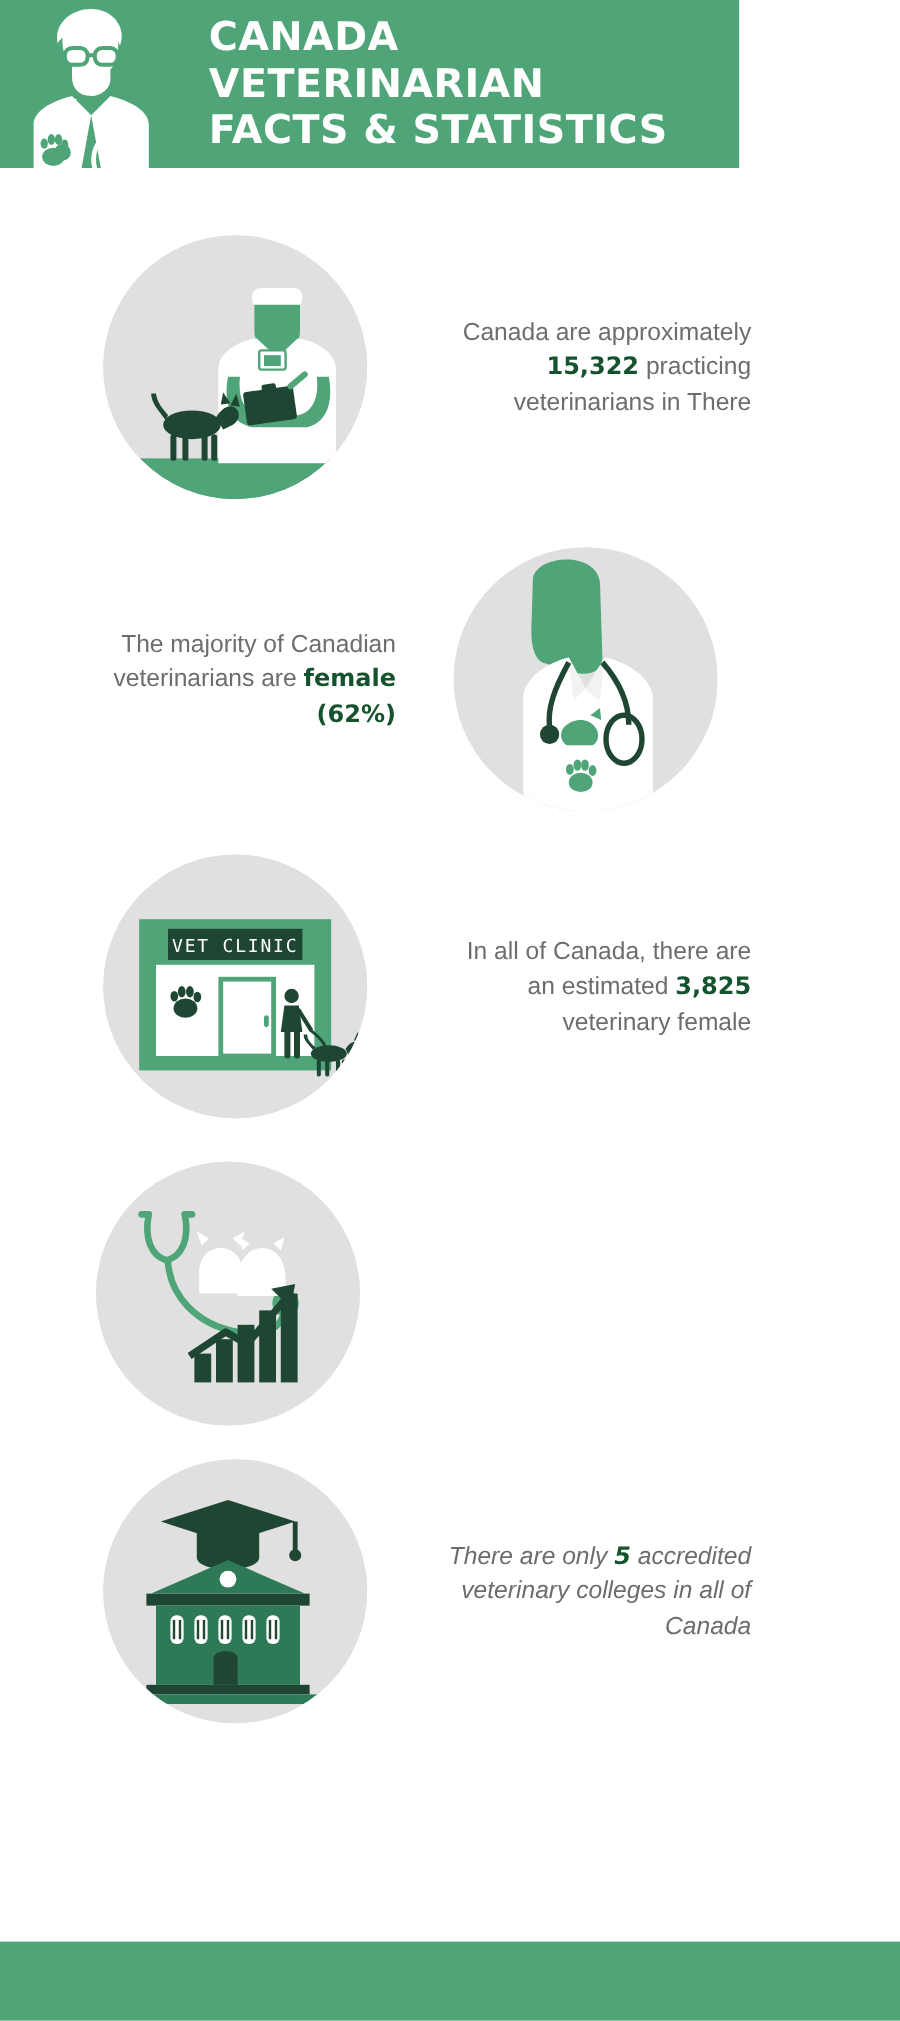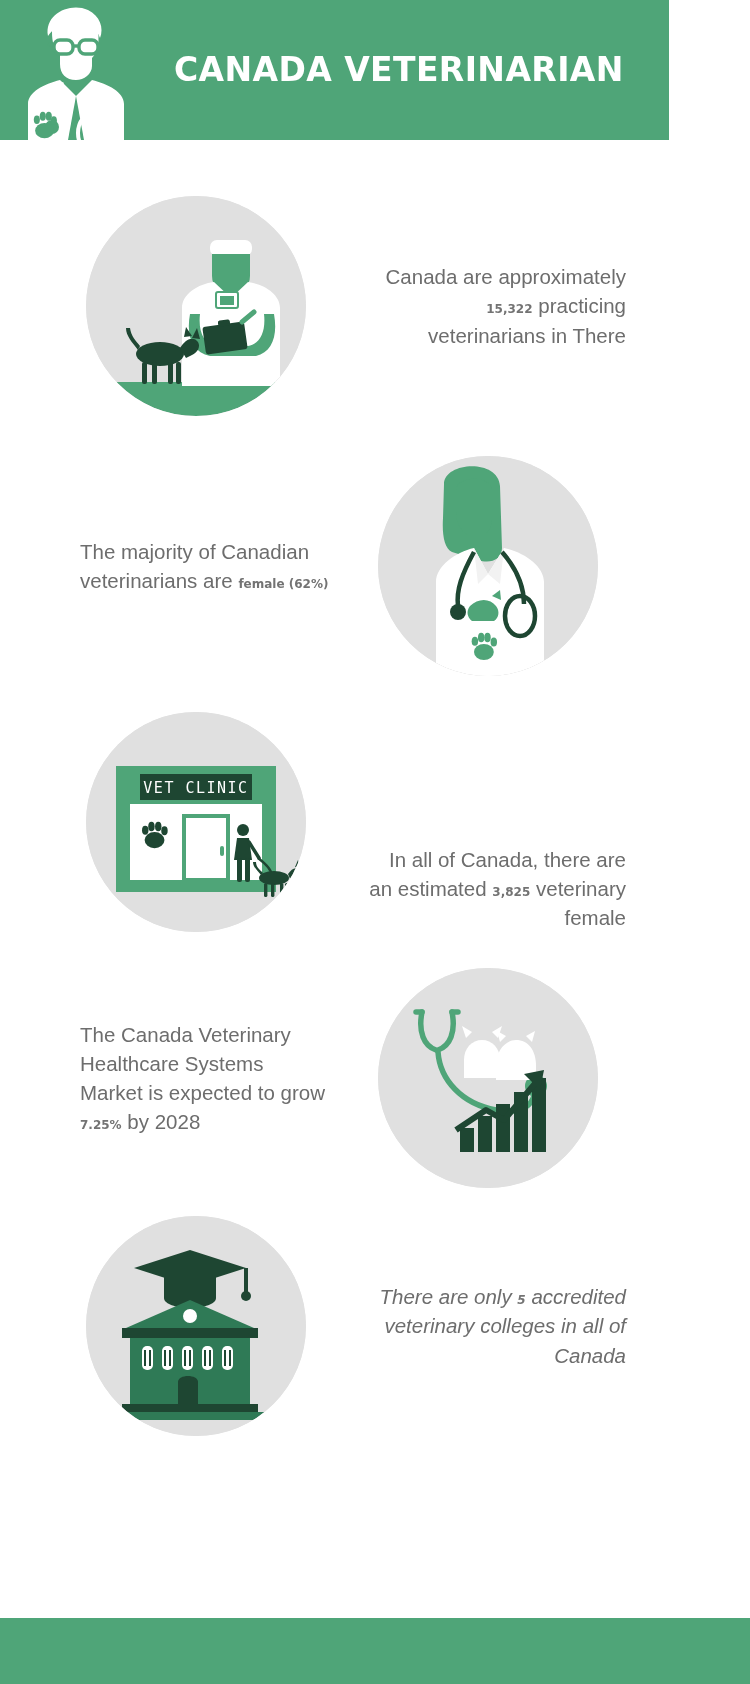--- a/index.html
+++ b/index.html
@@ -12,21 +12,21 @@
     height: 1684px;
     font-family: "Liberation Sans", sans-serif;
     position: relative;
     overflow: hidden;
   }
 
   
   .header {
     position: absolute;
     top: 0; left: 0;
-    width: 669px;
+    width: 616px;
     height: 140px;
     background: #4fa578;
     display: flex;
     align-items: center;
   }
   .header-avatar {
     width: 150px;
     height: 140px;
     position: relative;
     flex: 0 0 150px;
@@ -72,36 +72,36 @@
   .fact-img svg { display: block; }
 
   .fact-text {
     font-family: "Liberation Sans", sans-serif;
     font-size: 20.5px;
     line-height: 1.42;
     color: #6d6d6d;
     width: 262px;
   }
   .fact-text b {
-    color: #737373;
+    color: #14532d;
     font-family: "DejaVu Sans", sans-serif;
     font-weight: bold;
-    font-size: 12px;
+    font-size: 20px;
   }
   .align-right { text-align: right; }
-  .align-left  { text-align: left; }
+  .align-left  { text-align: right; }
 
   
   #fact-1 { top: 196px;  left: 86px; }
   #fact-1 .fact-text { margin-left: 58px; }
 
   #fact-2 { top: 456px;  left: 80px; }
   #fact-2 .fact-text { margin-right: 48px; width: 250px; }
 
-  #fact-3 { top: 712px;  left: 86px; align-items: flex-end; }
+  #fact-3 { top: 712px;  left: 86px; }
   #fact-3 .fact-text { margin-left: 58px; }
 
   #fact-4 { top: 968px;  left: 80px; }
   #fact-4 .fact-text { margin-right: 48px; width: 250px; }
 
   #fact-5 { top: 1216px; left: 86px; font-style: italic; }
   #fact-5 .fact-text { margin-left: 58px; }
 </style>
 </head>
 <body>
@@ -135,20 +135,21 @@
         <ellipse cx="10" cy="22" rx="11" ry="9"></ellipse>
         <ellipse cx="1" cy="9" rx="3.6" ry="5"></ellipse>
         <ellipse cx="8" cy="5" rx="3.6" ry="5.3"></ellipse>
         <ellipse cx="15" cy="5" rx="3.6" ry="5.3"></ellipse>
         <ellipse cx="21" cy="10" rx="3.6" ry="5"></ellipse>
       </g>
     </svg>
   </div>
   <div class="header-title">
     <span>CANADA VETERINARIAN</span>
+    <span class="l2">FACTS &amp; STATISTICS</span>
   </div>
 </div>
 
 <div class="fact" id="fact-1">
   <div class="fact-img">
     <svg width="220" height="220" viewBox="0 0 220 220" xmlns="http://www.w3.org/2000/svg">
       <defs>
           <clipPath id="c1">
             <circle cx="110" cy="110" r="110"></circle>
           </clipPath>
@@ -289,23 +290,20 @@
         </g>
       </g>
     </svg>
   </div>
   <div class="fact-text align-right">
     <span>In all of Canada, there are an estimated </span><b>3,825</b><span> veterinary female</span>
   </div>
 </div>
 
 <div class="fact" id="fact-4">
-  <div class="fact-text align-left">
-    <span>The Canada Veterinary Healthcare Systems Market is expected to grow </span><b>7.25%</b><span> by 2028</span>
-  </div>
   <div class="fact-img">
     <svg width="220" height="220" viewBox="0 0 220 220" xmlns="http://www.w3.org/2000/svg">
       <defs>
           <clipPath id="c4">
             <circle cx="110" cy="110" r="110"></circle>
           </clipPath>
         </defs>
       <g clip-path="url(#c4)">
         <rect width="220" height="220" fill="#e0e0e0"></rect>
 

